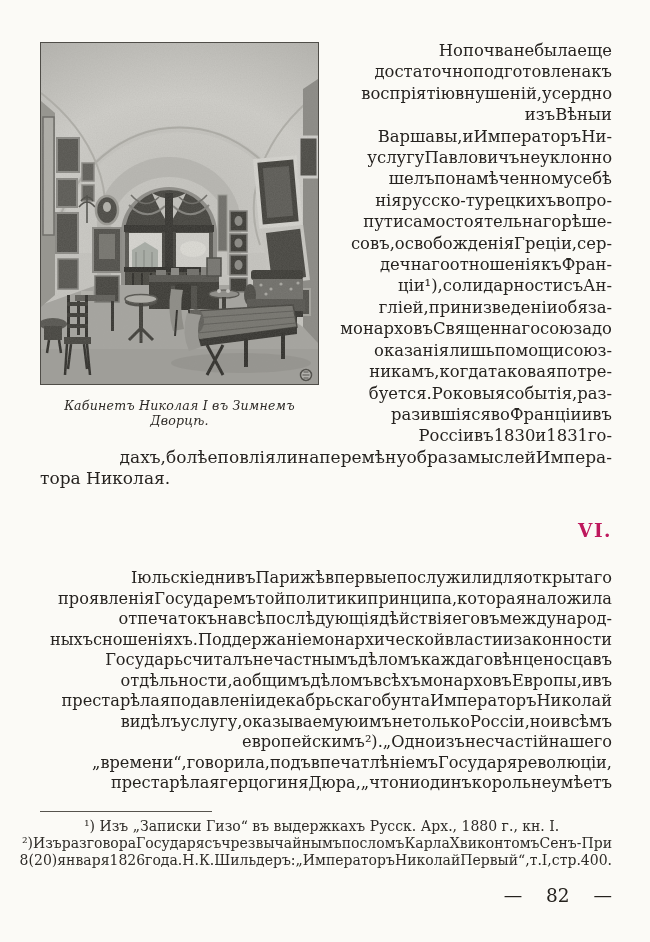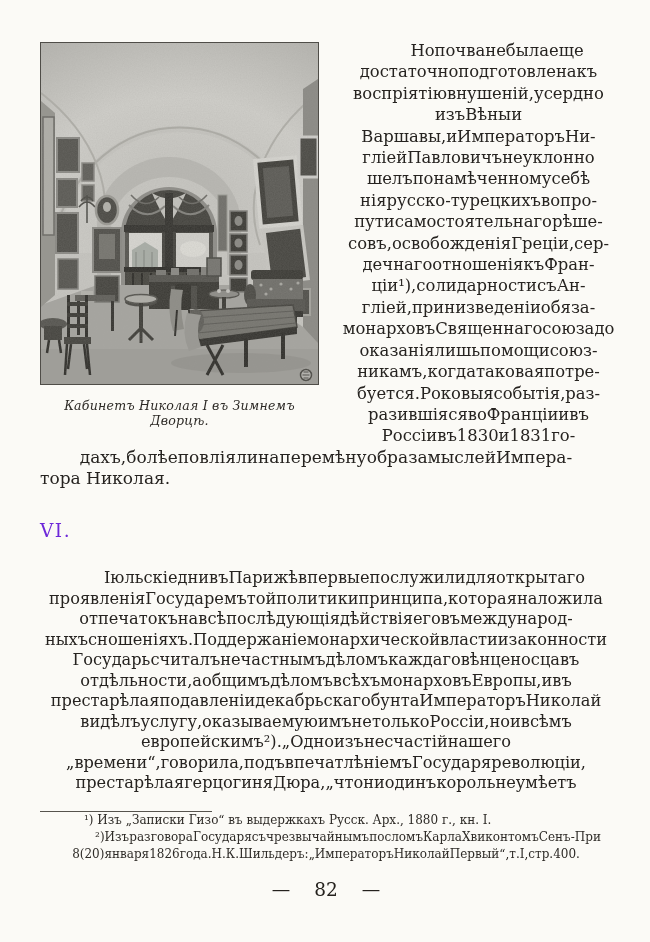--- a/index.html
+++ b/index.html
@@ -14,28 +14,28 @@
   .content{padding:40px 38px 0 40px;}
   .row{display:flex;align-items:flex-start;}
   .figure{flex:0 0 auto;width:279px;margin:2px 26px 0 0;}
   .img-frame{border:1px solid #4f4d48;width:277px;height:341px;background:#c7c6c1;}
   .img-frame svg{display:block;}
   .caption{margin-top:13px;text-align:center;font-style:italic;font-size:12.6px;letter-spacing:0.2px;color:#2c2925;}
   .col-text{flex:1 1 auto;min-width:0;font-size:16.4px;line-height:21.4px;}
   .wrap-text{font-size:17px;line-height:21.3px;}
   .main-text{font-size:16.2px;line-height:20.5px;}
   .tline{line-height:inherit;}
-  .jflex{display:flex;justify-content:center;}
+  .jflex{display:flex;justify-content:flex-end;}
   .jflex span{white-space:pre;}
   .indent-first .tline:first-child{padding-left:37px;text-indent:0;}
-  .heading{margin:31px 0 27px 0;text-align:left;font-weight:normal;font-size:18.5px;letter-spacing:1.5px;color:#6d28d9;}
+  .heading{margin:31px 0 27px 0;text-align:right;font-weight:bold;font-size:18.5px;letter-spacing:1.5px;color:#be185d;}
   .fn-rule{margin-top:17px;width:172px;height:1px;background:#56534d;}
-  .footnotes{margin-top:0;font-size:12px;line-height:17.2px;color:#2e2b27;}
+  .footnotes{margin-top:6px;font-size:14px;line-height:17.2px;color:#2e2b27;}
   .fn .tline:first-child{padding-left:44px;}
-  .pagenum{margin-top:16px;text-align:center;font-size:18.5px;word-spacing:18px;color:#24211d;}
+  .pagenum{margin-top:16px;text-align:right;font-size:18.5px;word-spacing:18px;color:#24211d;}
 </style>
 </head>
 <body>
 
 <div class="content">
 
   <div class="row">
 
     <figure class="figure" style="margin-left:0;margin-bottom:0;">
       <div class="img-frame">
@@ -228,21 +228,21 @@
           <span>Вѣны</span>
           <span>и</span>
         </div>
         <div class="tline jflex">
           <span>Варшавы,</span>
           <span>и</span>
           <span>Императоръ</span>
           <span>Ни-</span>
         </div>
         <div class="tline jflex">
-          <span>гліей</span>
+          <span>услугу</span>
           <span>Павловичъ</span>
           <span>неуклонно</span>
         </div>
         <div class="tline jflex">
           <span>шелъ</span>
           <span>по</span>
           <span>намѣченному</span>
           <span>себѣ</span>
         </div>
         <div class="tline jflex">

